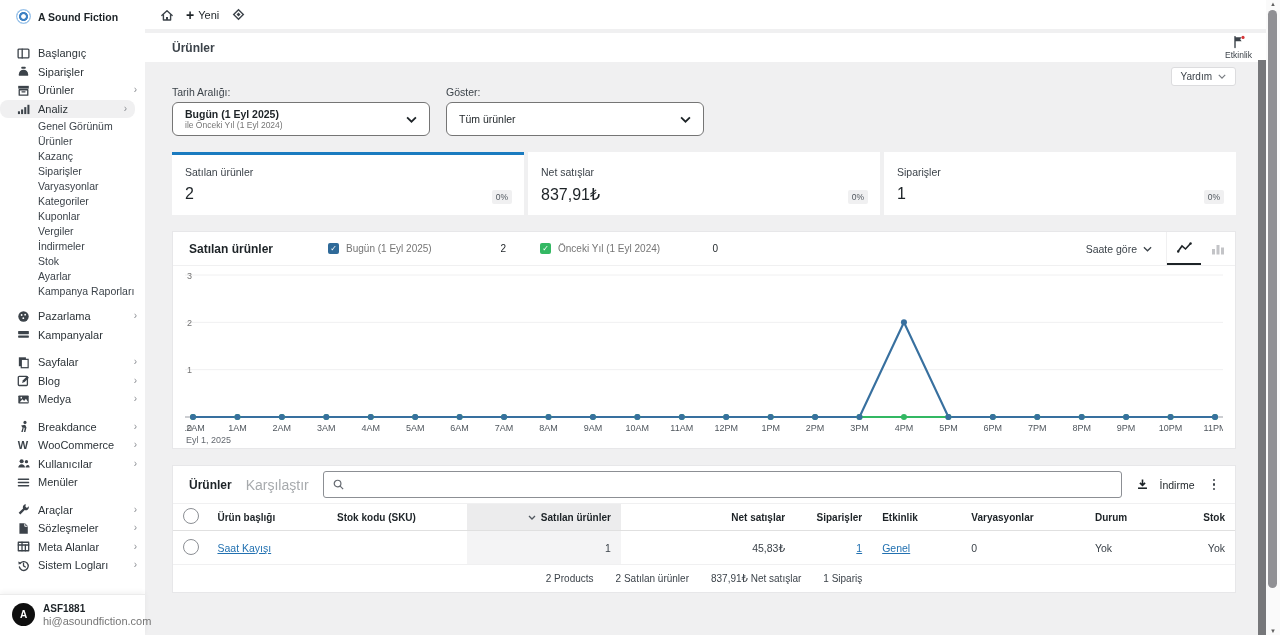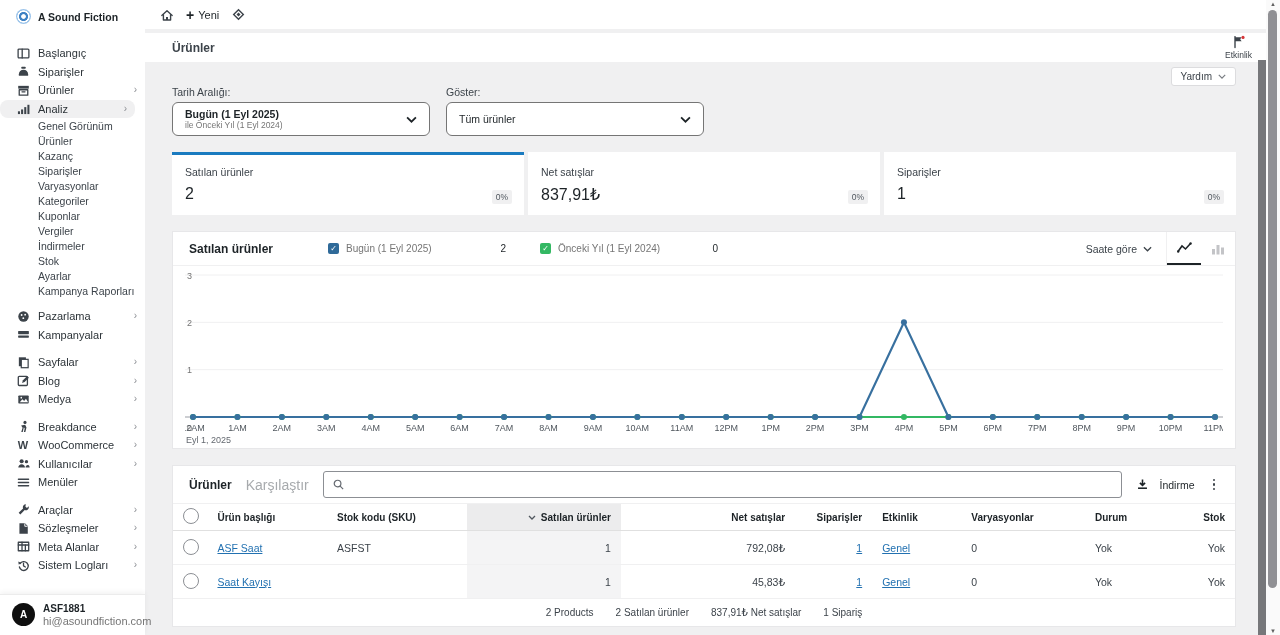--- a/index.html
+++ b/index.html
@@ -586,32 +586,20 @@
             <th class="num">Net satışlar</th>
             <th class="num">Siparişler</th>
             <th>Etkinlik</th>
             <th>Varyasyonlar</th>
             <th>Durum</th>
             <th class="num">Stok</th>
           </tr>
         </thead>
         <tbody>
 
-            <tr>
-              <td><span class="circle"></span></td>
-              <td><a class="lnk">ASF Saat</a></td>
-              <td>ASFST</td>
-              <td class="num hl">1</td>
-              <td class="num">792,08₺</td>
-              <td class="num"><a class="lnk">1</a></td>
-              <td><a class="lnk">Genel</a></td>
-              <td>0</td>
-              <td>Yok</td>
-              <td class="num">Yok</td>
-            </tr>
 
             <tr>
               <td><span class="circle"></span></td>
               <td><a class="lnk">Saat Kayışı</a></td>
               <td></td>
               <td class="num hl">1</td>
               <td class="num">45,83₺</td>
               <td class="num"><a class="lnk">1</a></td>
               <td><a class="lnk">Genel</a></td>
               <td>0</td>

